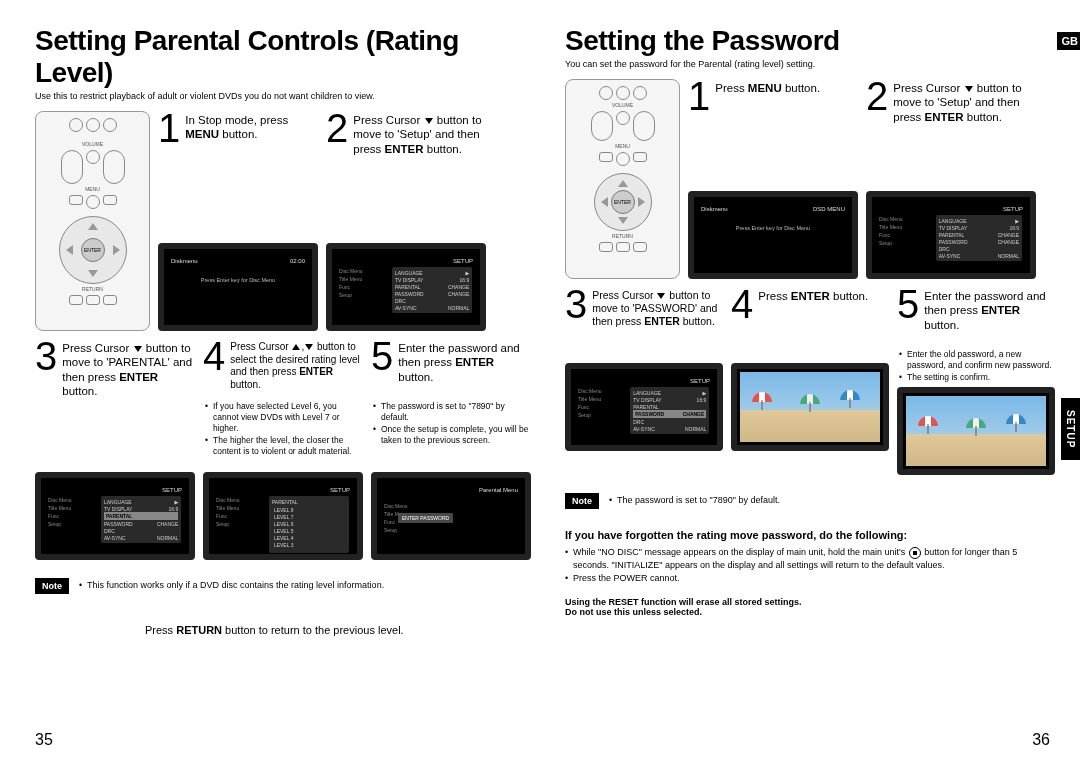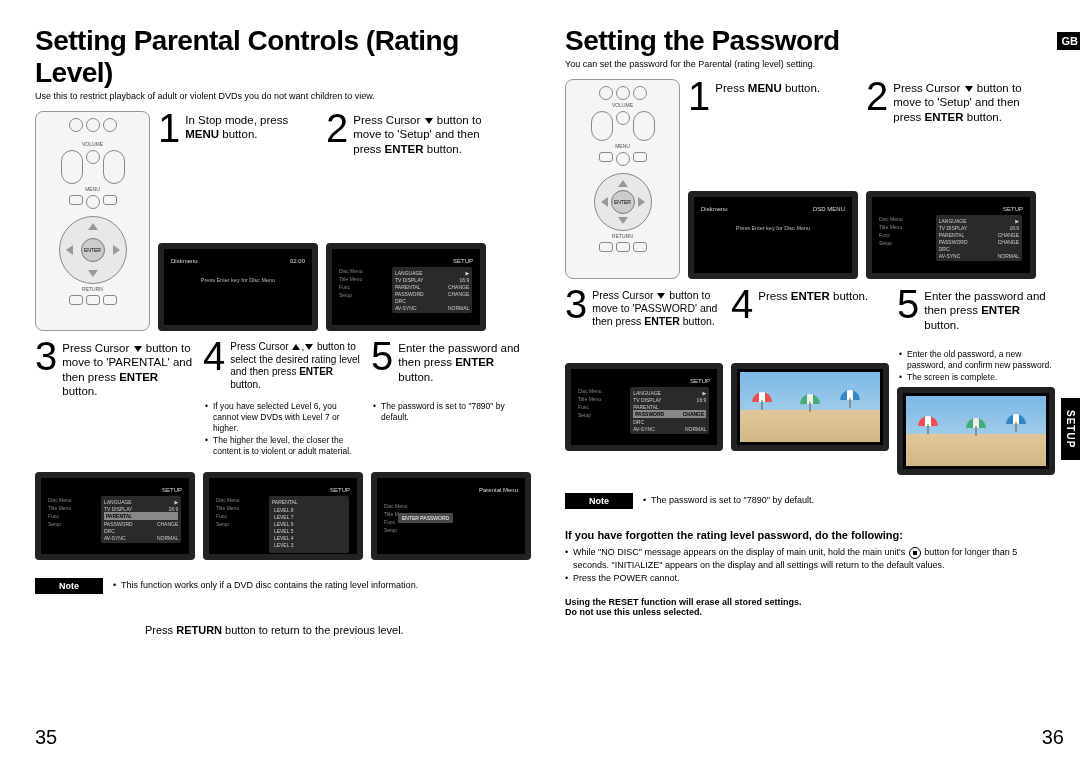--- a/index.html
+++ b/index.html
@@ -42,25 +42,25 @@
   .osd-menu-left { width: 38%; }
   .osd-menu-right { width: 60%; background: rgba(60,60,60,0.7); border-radius: 2px; padding: 2px 3px; }
   .osd-row { display: flex; justify-content: space-between; font-size: 5px; padding: 0.5px 0; color: #ccc; }
   .osd-row.hl { background: #888; color: #000; font-weight: bold; padding: 1px 2px;}
   .beach { background: linear-gradient(to bottom, #7ab8e8 0%, #a0cbe8 55%, #e0c89a 55%, #d0b888 100%); position: absolute; inset: 3px;}
   .umbrella { position: absolute; width: 20px; height: 14px; }
   .ucanopy { width: 100%; height: 10px; border-radius: 10px 10px 0 0; display: flex; overflow:hidden;}
   .ucanopy div { flex: 1; }
   .upole { position: absolute; left: 50%; top: 8px; width: 1px; height: 10px; background: #654; transform: translateX(-50%);}
   .note-box { display: inline-flex; align-items: center; gap: 8px; margin-top: 10px; }
-  .note-label { background: #000; color: #fff; font-size: 9px; font-weight: bold; padding: 3px 24px; }
+  .note-label { background: #000; color: #fff; font-size: 9px; font-weight: bold; padding: 3px 7px; }
   .footer-instr { font-size: 11px; margin-top: 12px; }
-  .page-num { position: absolute; bottom: 14px; font-size: 20px; font-weight: normal; }
+  .page-num { position: absolute; bottom: 14px; font-size: 16px; font-weight: normal; }
   .page-num.left { left: 35px; }
-  .page-num.right { right: 16px; }
+  .page-num.right { right: 30px; }
   .down-tri { display: inline-block; width: 0; height: 0; border-left: 4px solid transparent; border-right: 4px solid transparent; border-top: 6px solid #000; vertical-align: middle; margin: 0 1px;}
   .up-tri { display: inline-block; width: 0; height: 0; border-left: 4px solid transparent; border-right: 4px solid transparent; border-bottom: 6px solid #000; vertical-align: middle; margin: 0 1px;}
   .stop-icon { display: inline-block; width: 12px; height: 12px; border: 1px solid #000; border-radius: 50%; vertical-align: middle; position: relative; margin: 0 1px;}
   .stop-icon:after { content:""; position: absolute; inset: 3px; background: #000; }
   .forgot { font-size: 11px; font-weight: bold; margin-top: 20px; margin-bottom: 5px; }
   .forgot-list { font-size: 9px; line-height: 1.4; }
   .forgot-list li { list-style: none; position: relative; padding-left: 8px; margin-bottom: 1px;}
   .forgot-list li:before { content: "•"; position: absolute; left: 0; }
   .row2 { margin-top: 6px; }
   .osd-sidebar { font-size: 5px; color: #888; line-height: 1.6; }
@@ -196,20 +196,21 @@
             <li>The higher the level, the closer the content is to violent or adult material.</li>
           </ul>
       </div>
       <div class="step" style="width:160px">
         <div class="step-head">
           <div class="step-num">5</div>
           <div class="step-text"><span>Enter the password and then press </span><b>ENTER</b><span> button.</span></div>
         </div>
         <ul class="bullets" id="left-s5-bullets">
             <li>The password is set to "7890" by default.</li>
+            <li>Once the setup is complete, you will be taken to the previous screen.</li>
           </ul>
       </div>
     </div>
 
     
     <div class="row row2">
       <div class="step" style="width:160px">
         <div class="screen">
           <div class="screen-inner">
              <div class="osd-title">
@@ -487,21 +488,21 @@
           </div>
         </div>
       </div>
       <div class="step" style="width:158px">
         <div class="step-head">
           <div class="step-num">5</div>
           <div class="step-text"><span>Enter the password and then press </span><b>ENTER</b><span> button.</span></div>
         </div>
         <ul class="bullets" id="right-s5-bullets">
             <li>Enter the old password, a new password, and confirm new password.</li>
-            <li>The screen is complete.</li>
+            <li>The setting is confirm.</li>
           </ul>
         <div class="screen" style="margin-top:4px">
            <div class="beach">
             <div class="umbrella" style="top:20px;left:12px">
                 <div class="ucanopy">
                   <div style="background:#e8504e"></div>
                   <div style="background:#fff"></div>
                   <div style="background:#e8504e"></div>
                 </div>
                 <div class="upole"></div>
@@ -527,21 +528,21 @@
       </div>
     </div>
 
     <div class="note-box">
       <span class="note-label">Note</span>
       <ul class="bullets" style="font-size:9px">
           <li>The password is set to "7890" by default.</li>
         </ul>
     </div>
 
-    <div class="forgot">If you have forgotten the rating level password, do the following:</div>
+    <div class="forgot">If you have forgotten the rating move password, do the following:</div>
     <ul class="forgot-list" id="forgot-list">
       <li>While "NO DISC" message appears on the display of main unit, hold the main unit's <span class="stop-icon"></span> button for longer than 5 seconds. "INITIALIZE" appears on the display and all settings will return to the default values.</li>
       <li>Press the POWER cannot.</li>
     </ul>
     <div style="font-size:9px;font-weight:bold;margin-top:12px">Using the RESET function will erase all stored settings.</div>
     <div style="font-size:9px;font-weight:bold">Do not use this unless selected.</div>
 
     <div class="page-num right">36</div>
   </div>
 </div>

